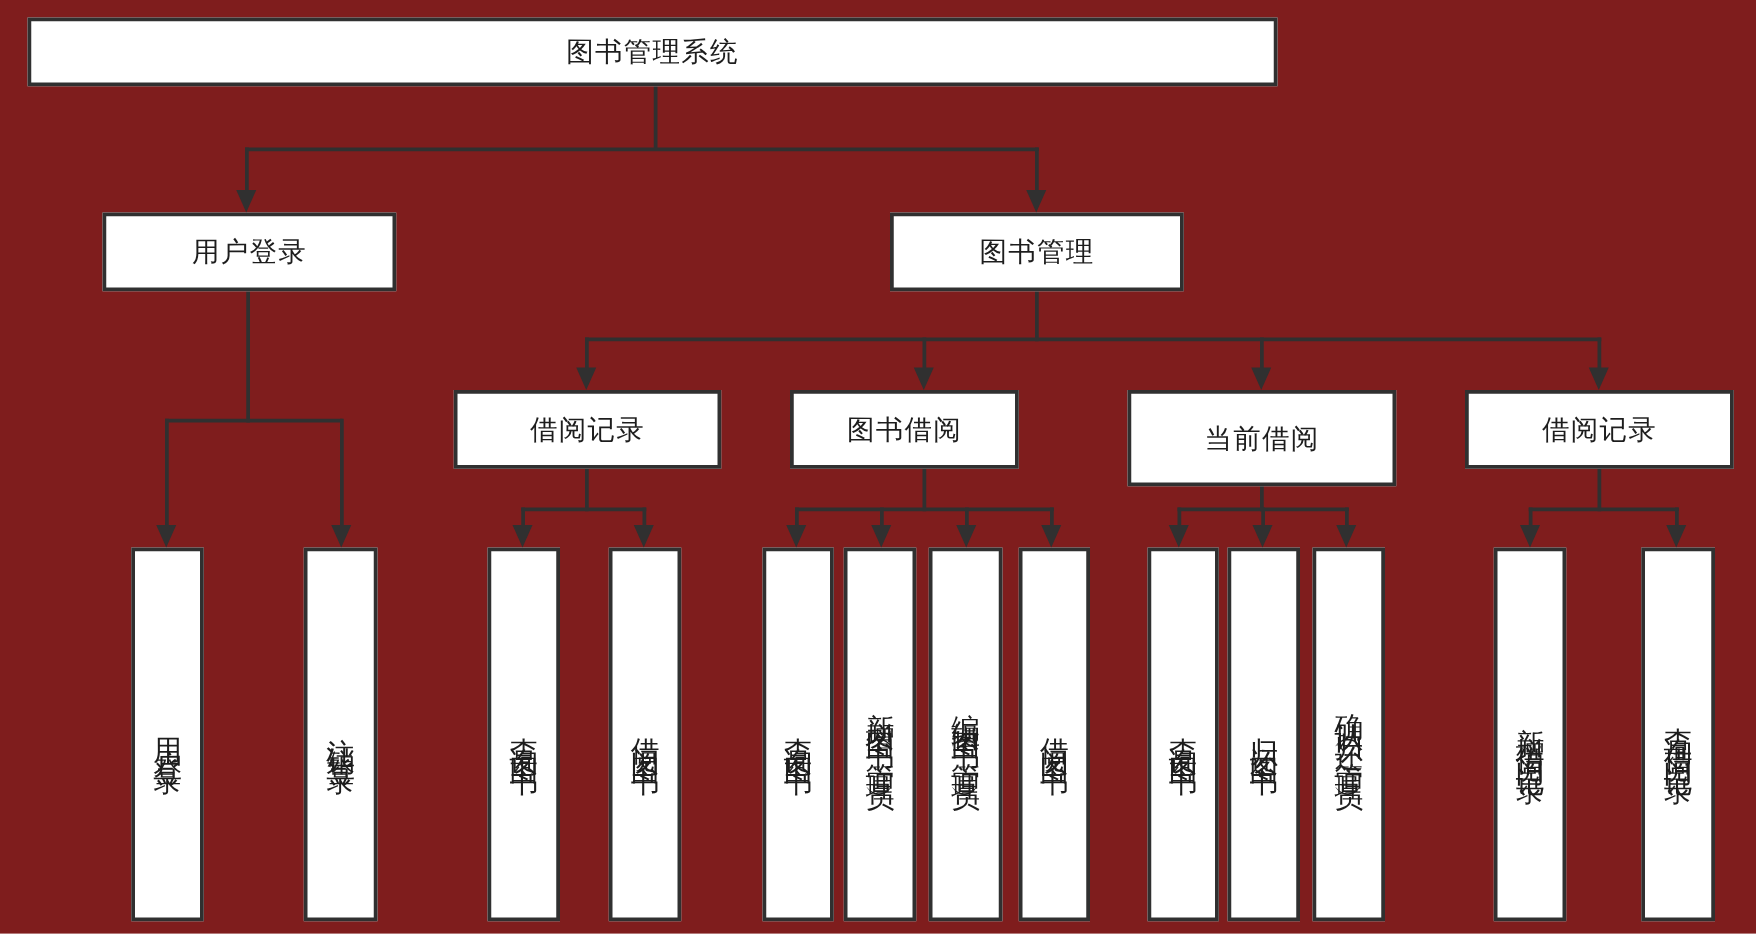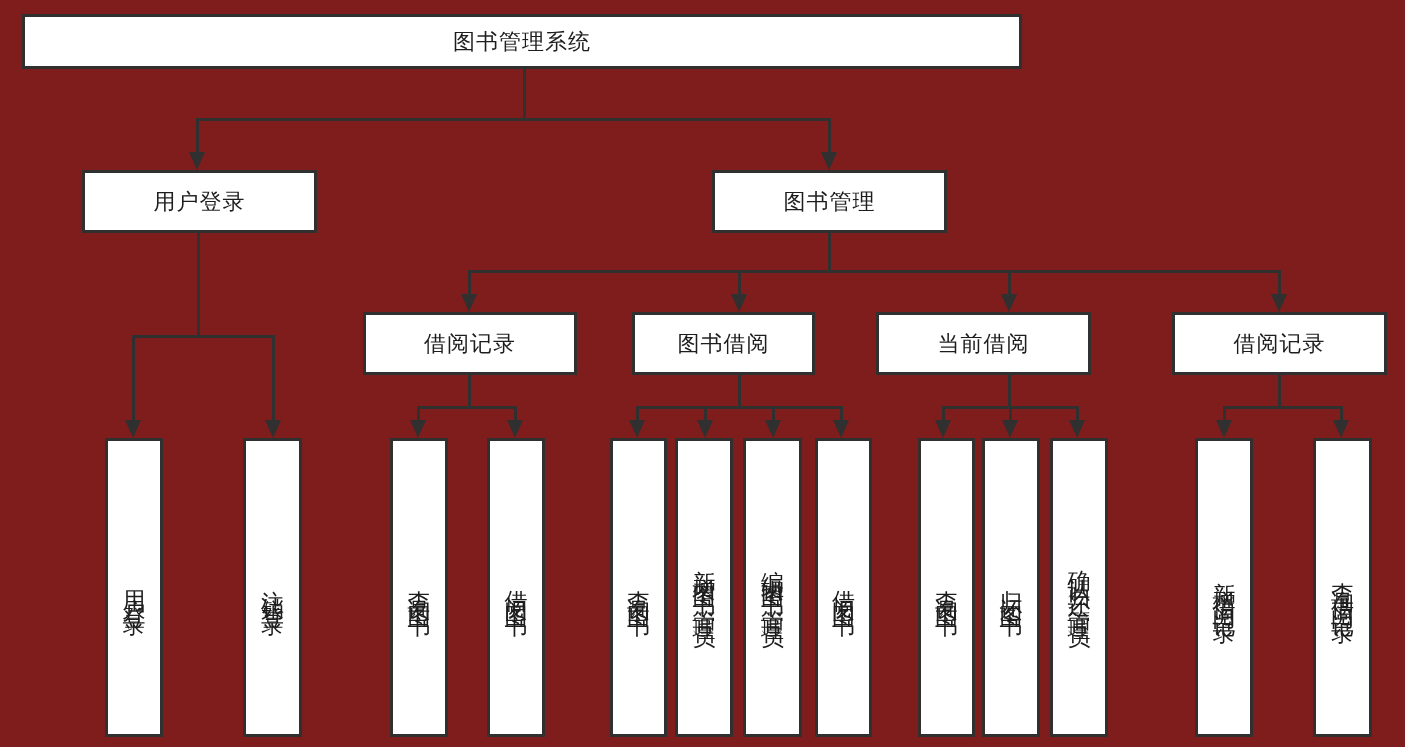--- a/index.html
+++ b/index.html
@@ -83,21 +83,21 @@
   <div class="vline" style="left:738px;top:270px;height:26px"></div>
   <div class="vline" style="left:1008px;top:270px;height:26px"></div>
   <div class="vline" style="left:1278px;top:270px;height:26px"></div>
   <div class="arrow" style="left:461px;top:294px"></div>
   <div class="arrow" style="left:731px;top:294px"></div>
   <div class="arrow" style="left:1001px;top:294px"></div>
   <div class="arrow" style="left:1271px;top:294px"></div>
 
   <div class="box hbox" style="left:363px;top:312px;width:214px;height:63px">借阅记录</div>
   <div class="box hbox" style="left:632px;top:312px;width:183px;height:63px">图书借阅</div>
-  <div class="box hbox" style="left:876px;top:312px;width:215px;height:63px">当前借阅</div>
+  <div class="box hbox" style="left:902px;top:312px;width:215px;height:77px">当前借阅</div>
   <div class="box hbox" style="left:1172px;top:312px;width:215px;height:63px">借阅记录</div>
 
   <div class="vline" style="left:468px;top:375px;height:34px"></div>
   <div class="hline" style="left:417px;top:406px;width:100px"></div>
   <div class="vline" style="left:417px;top:406px;height:16px"></div>
   <div class="vline" style="left:514px;top:406px;height:16px"></div>
   <div class="arrow" style="left:410px;top:420px"></div>
   <div class="arrow" style="left:507px;top:420px"></div>
 
   <div class="vline" style="left:738px;top:375px;height:34px"></div>

